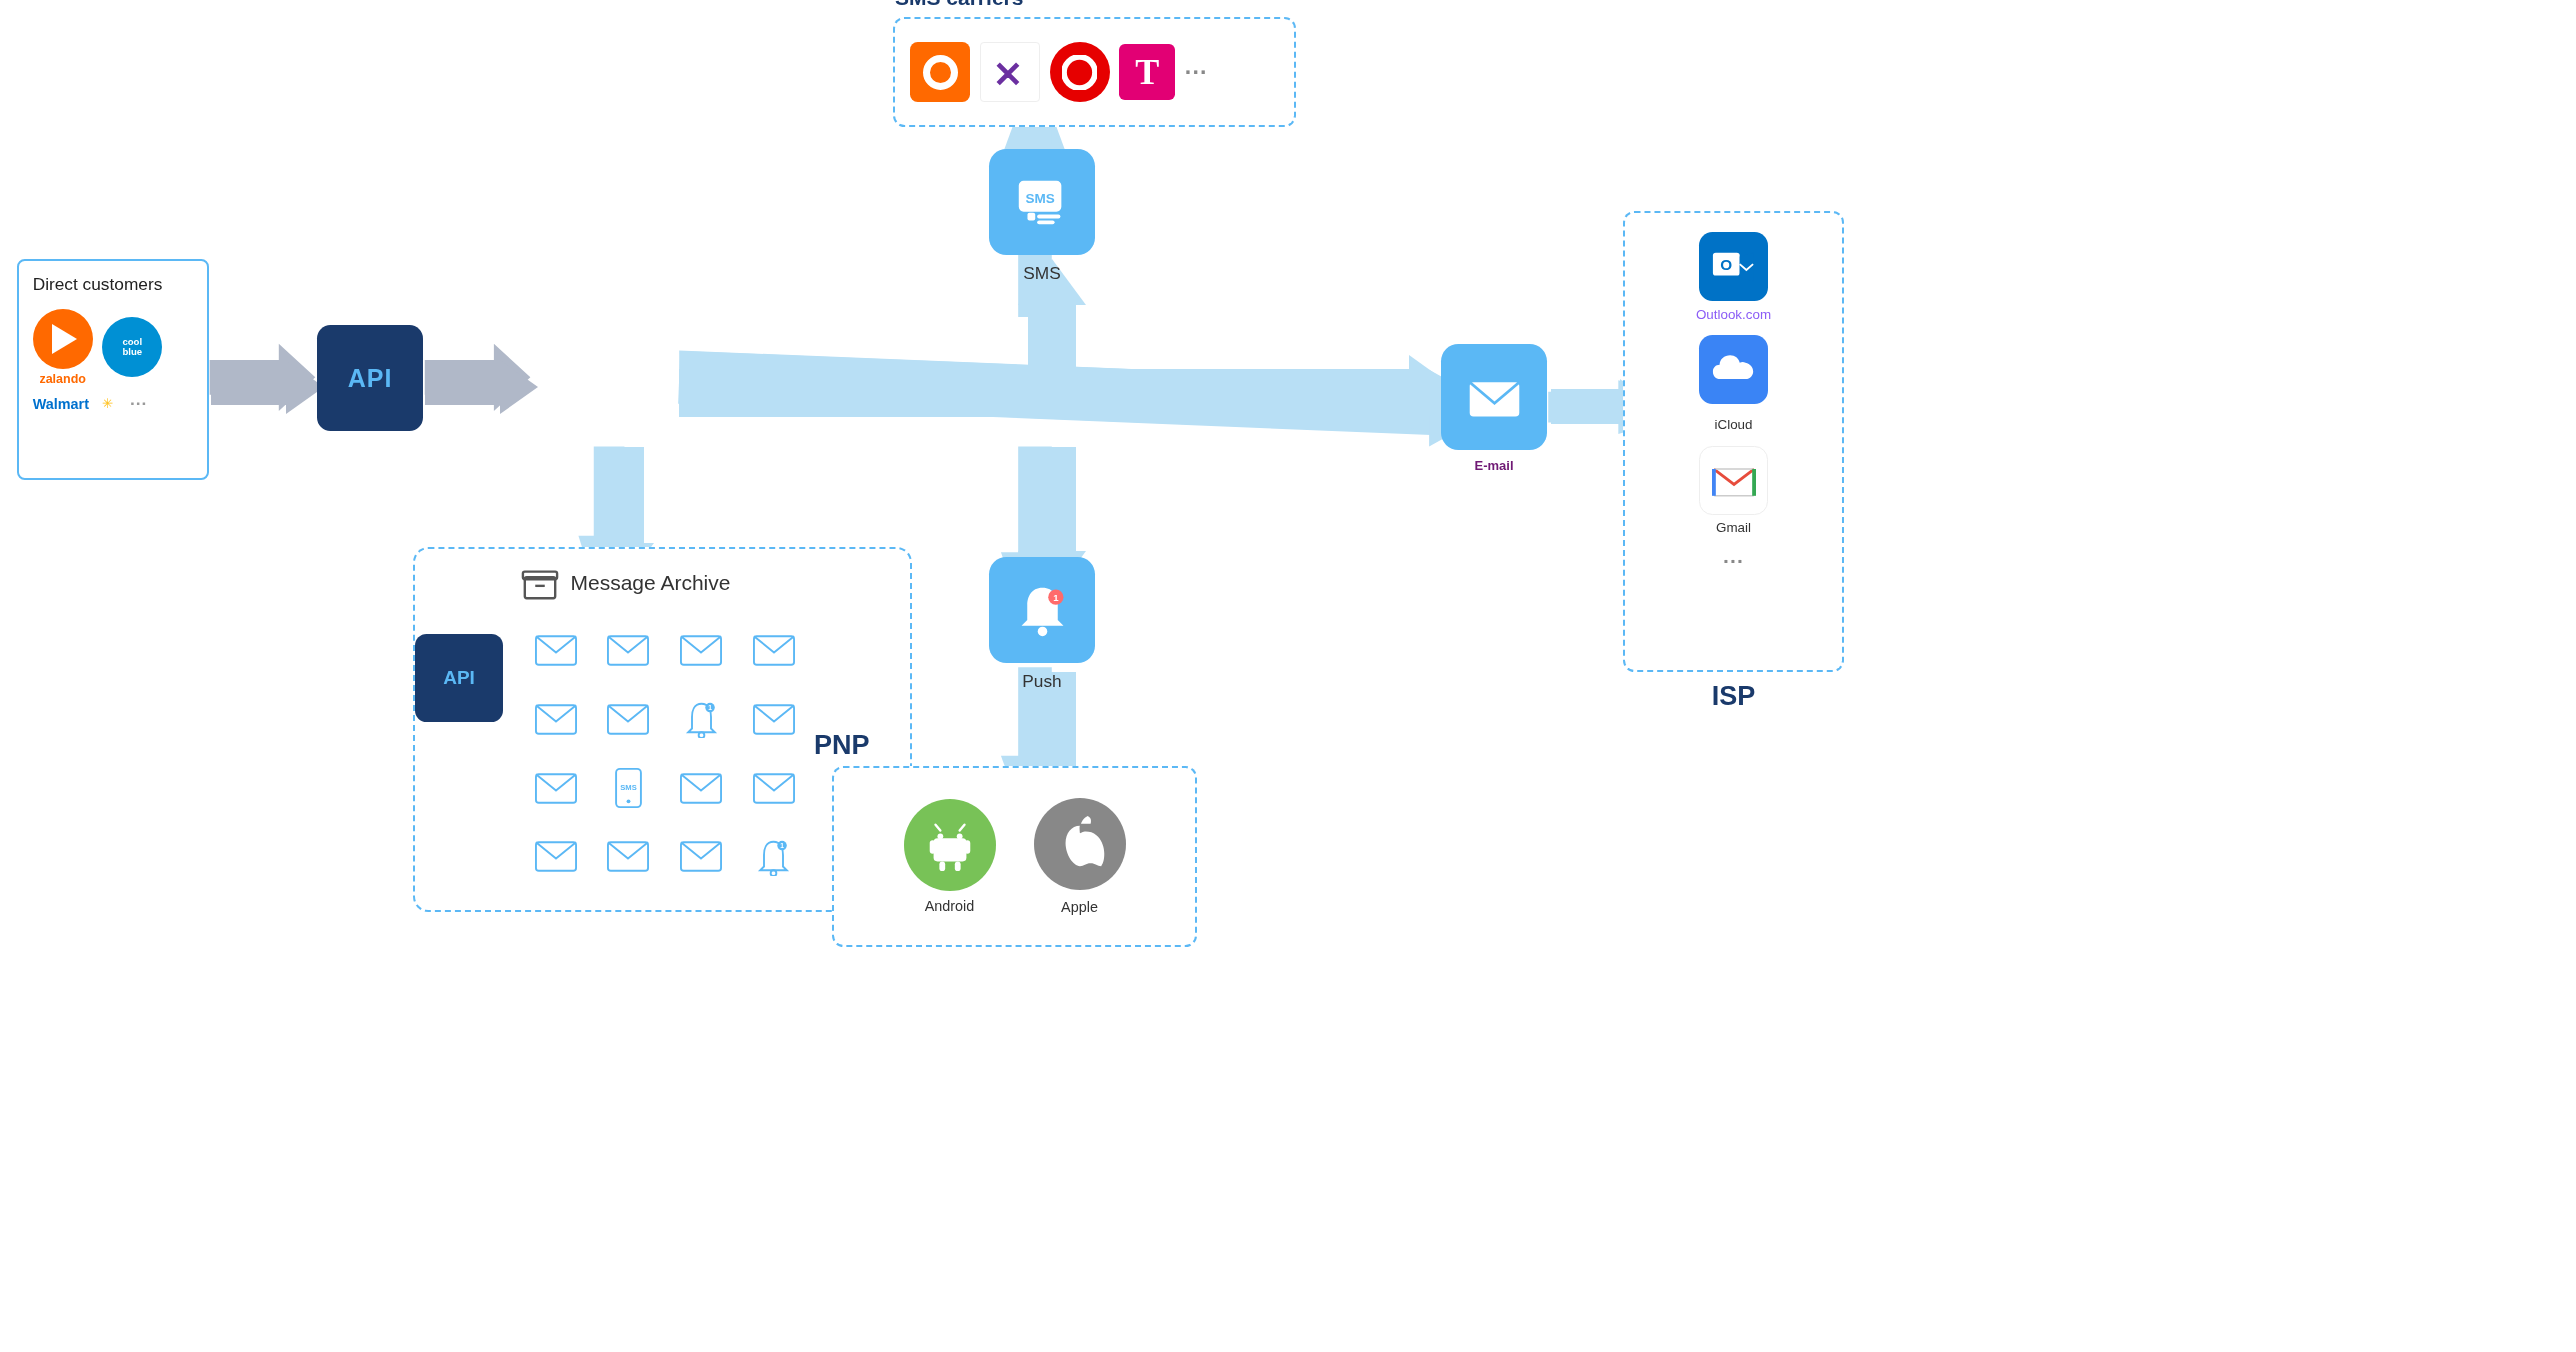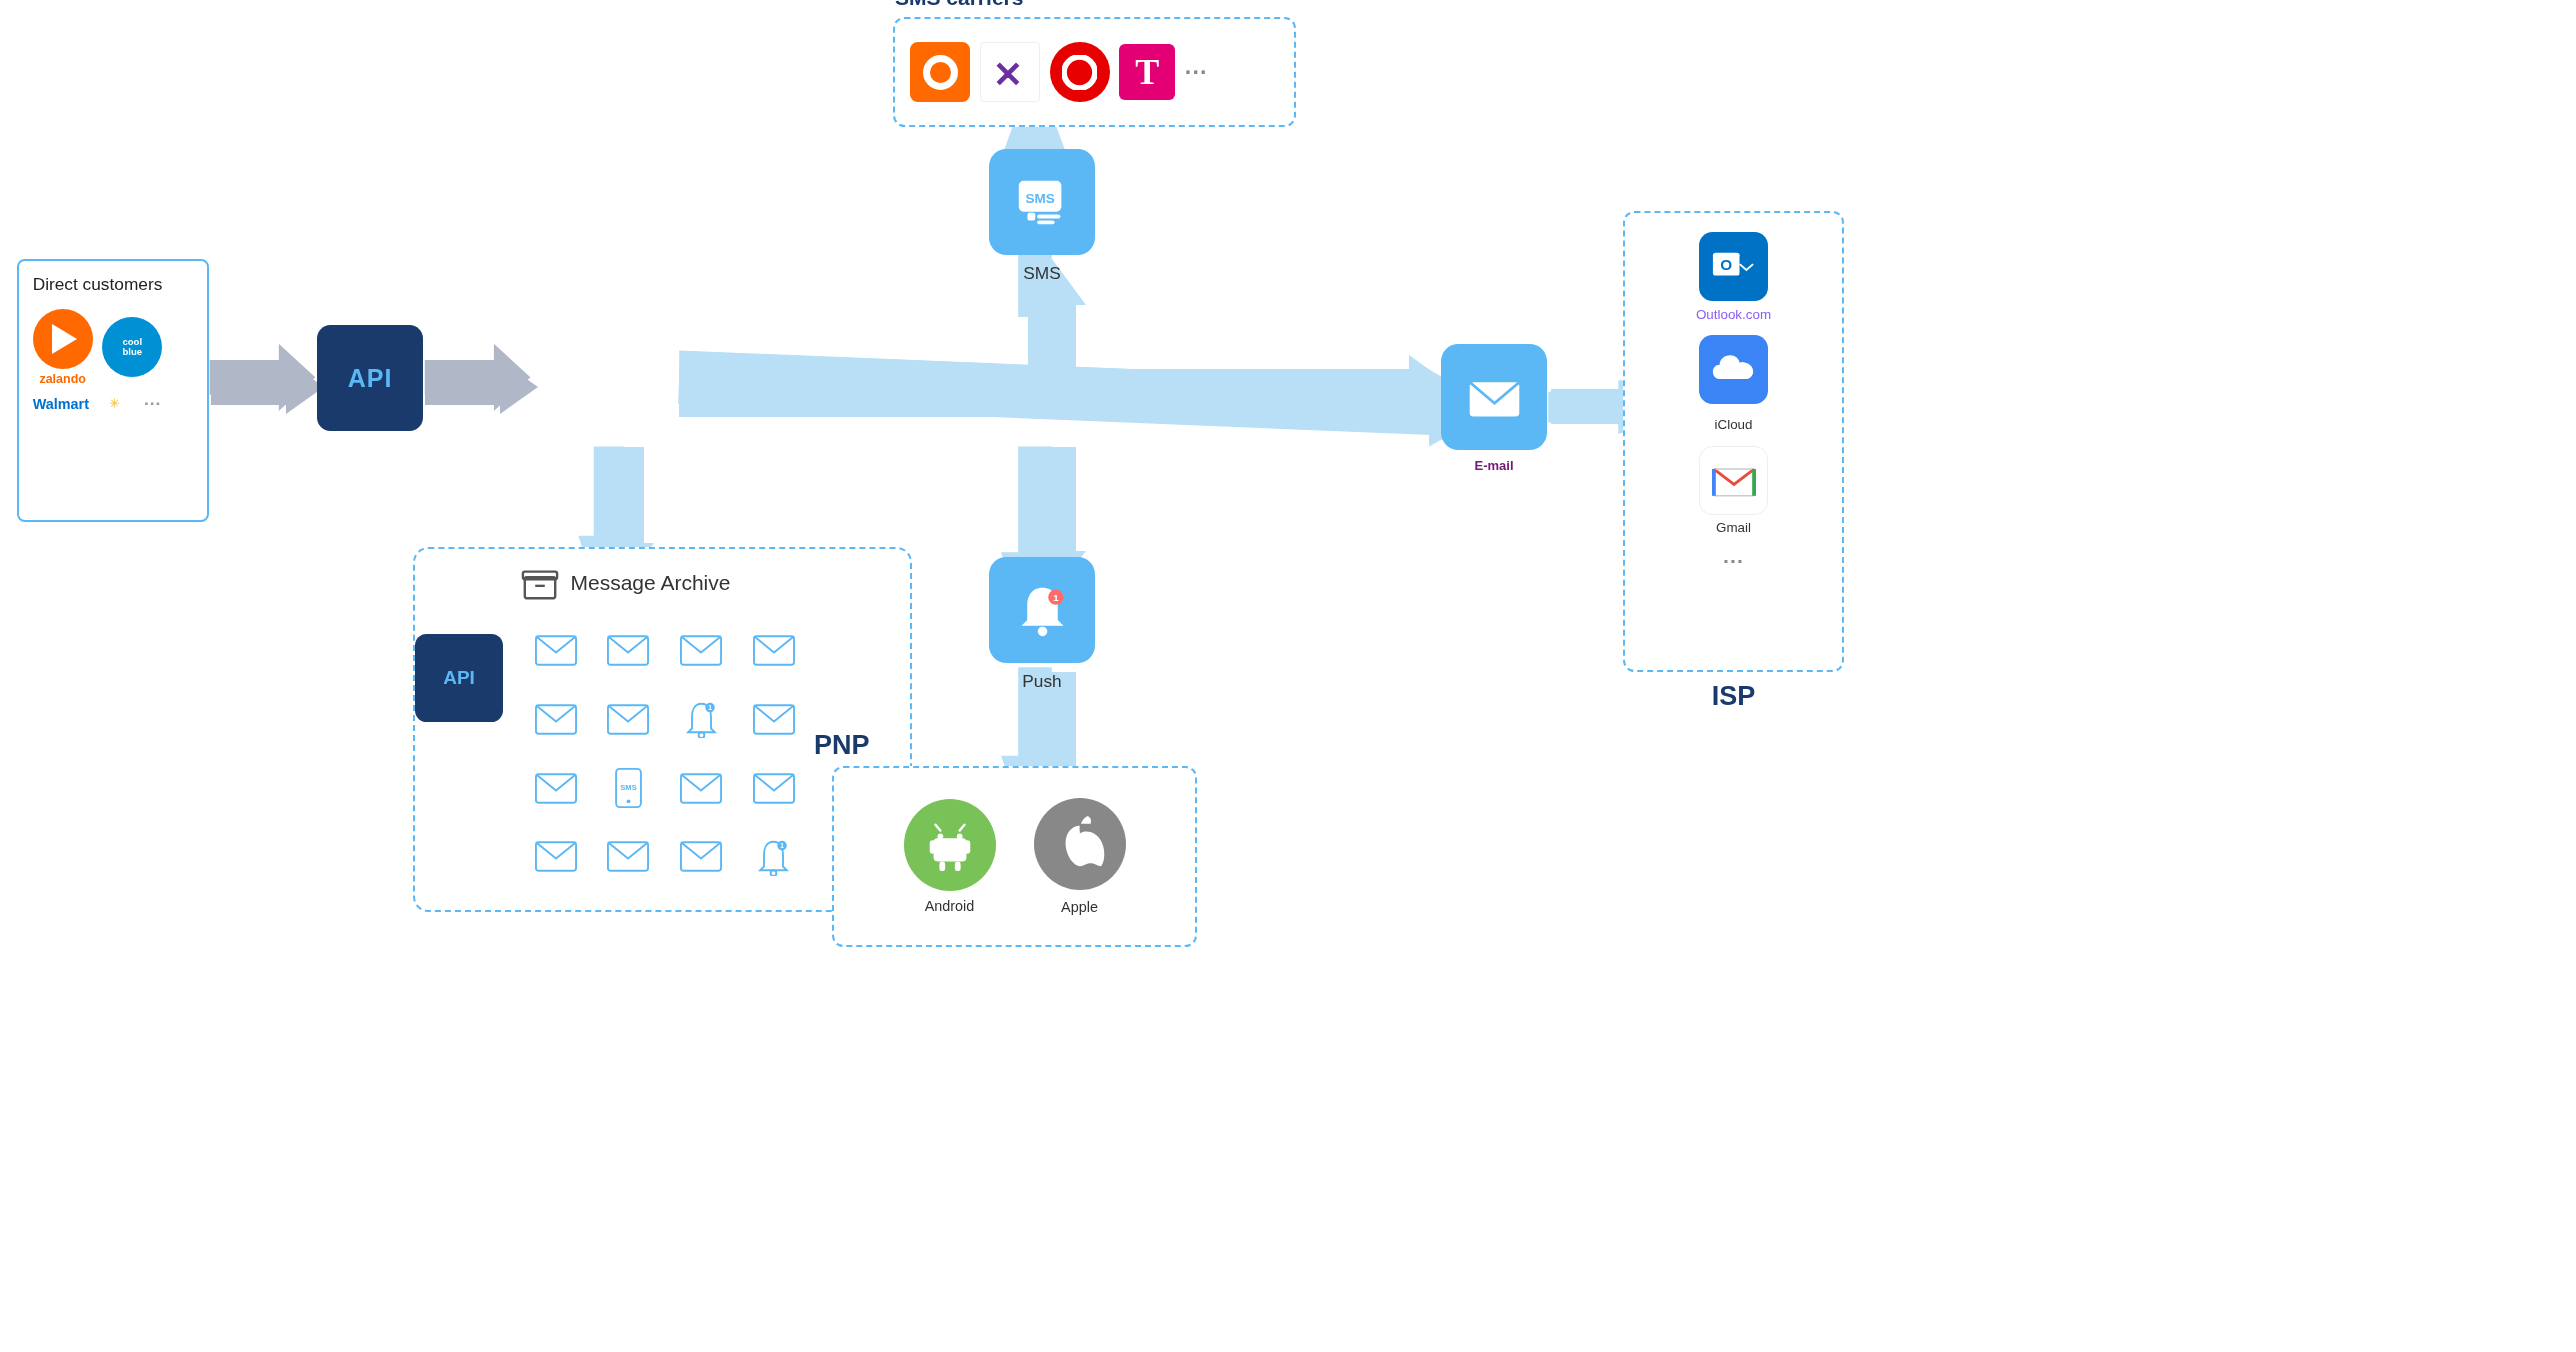--- a/index.html
+++ b/index.html
@@ -17,21 +17,21 @@
       width: 2576px;
       height: 1352px;
     }
 
     
     .direct-customers-box {
       position: absolute;
       left: 17.3px;
       top: 259px;
       width: 192px;
-      height: 263px;
+      height: 221px;
       border: 2.4px solid #5bb8f5;
       border-radius: 7.7px;
       padding: 13.4px;
       background: #fff;
     }
     .direct-customers-title {
       font-size: 17.3px;
       font-weight: 500;
       color: #222;
       margin-bottom: 13.4px;
@@ -79,21 +79,21 @@
     .coolblue-text-inner {
       color: #fff;
       font-size: 9.6px;
       font-weight: 700;
       text-align: center;
       line-height: 1.1;
     }
     .walmart-row {
       display: flex;
       align-items: center;
-      gap: 20px;
+      gap: 13px;
       margin-top: 7.7px;
     }
     .walmart-text {
       color: #0071ce;
       font-size: 14.4px;
       font-weight: 600;
     }
     .walmart-spark {
       color: #ffc220;
       font-size: 13.4px;

